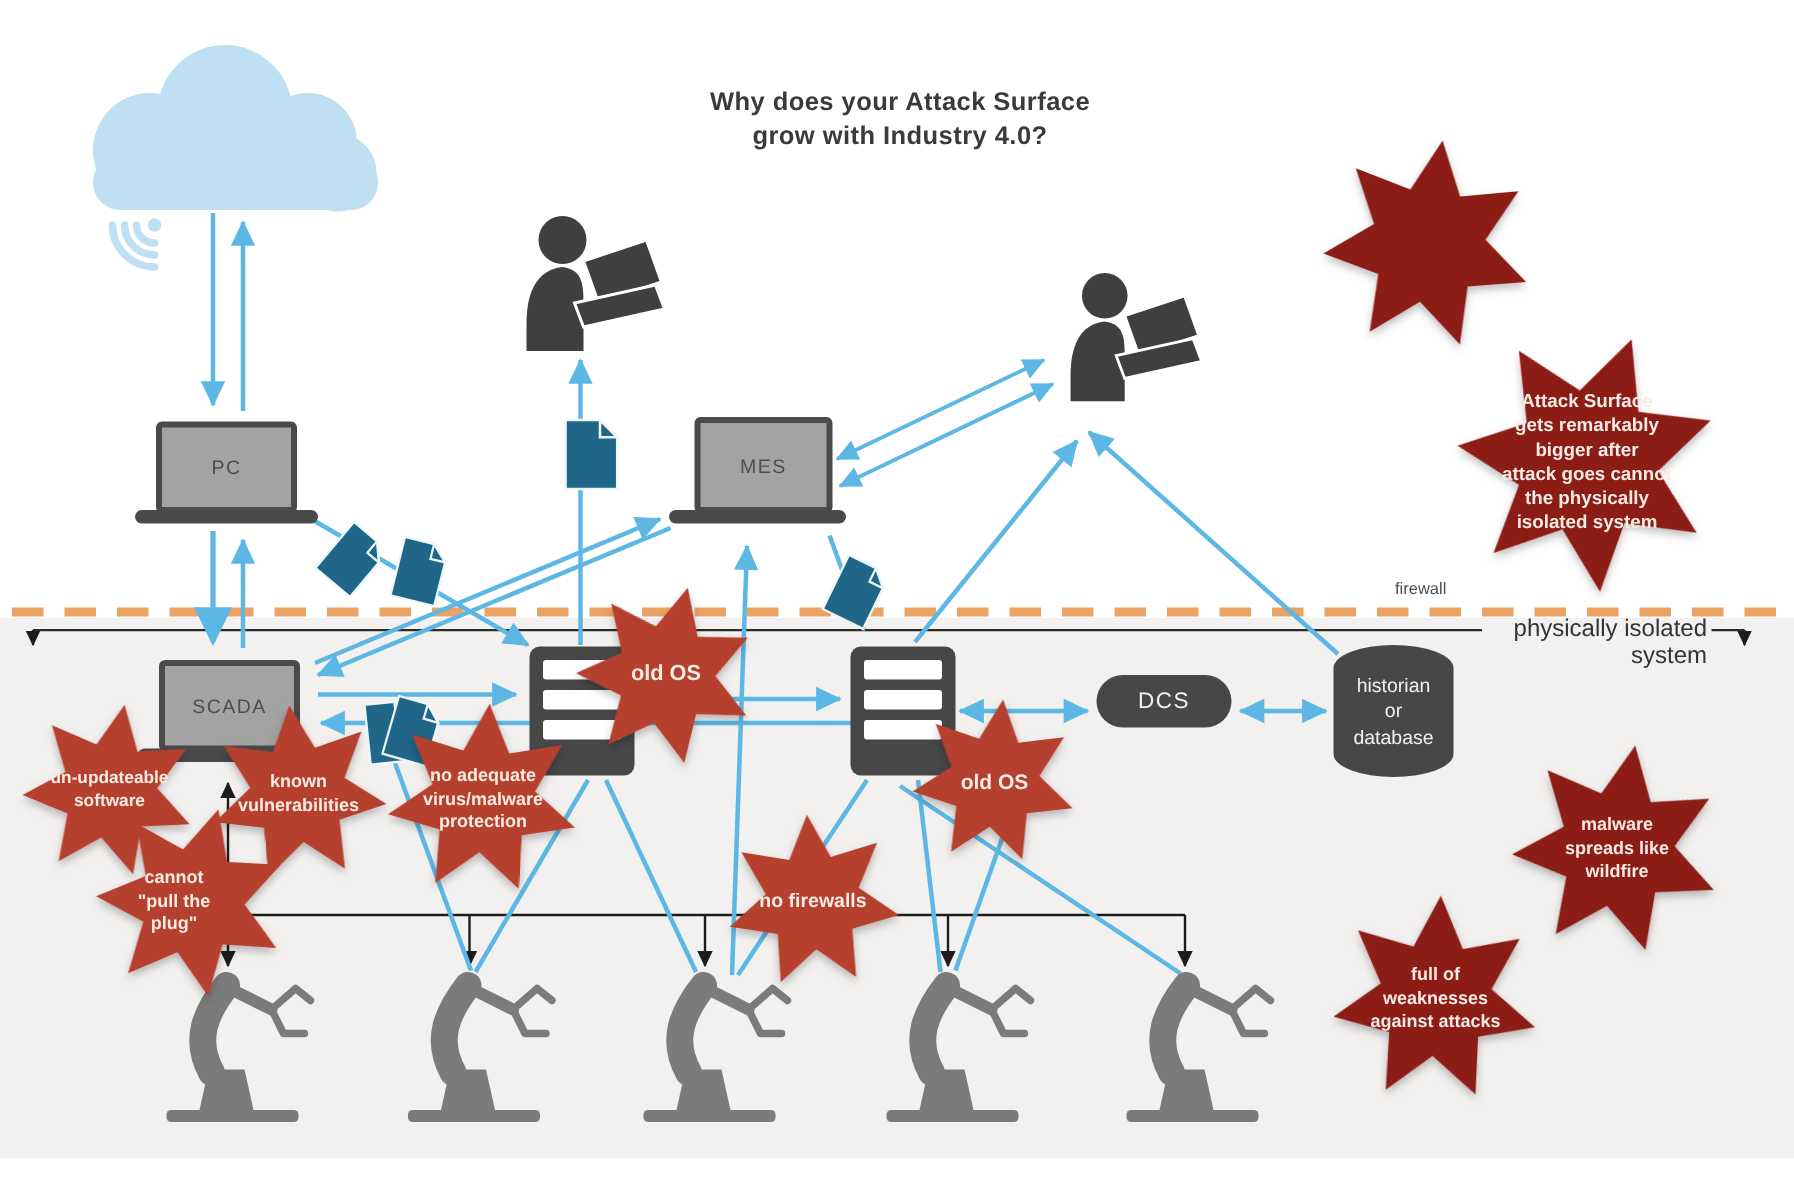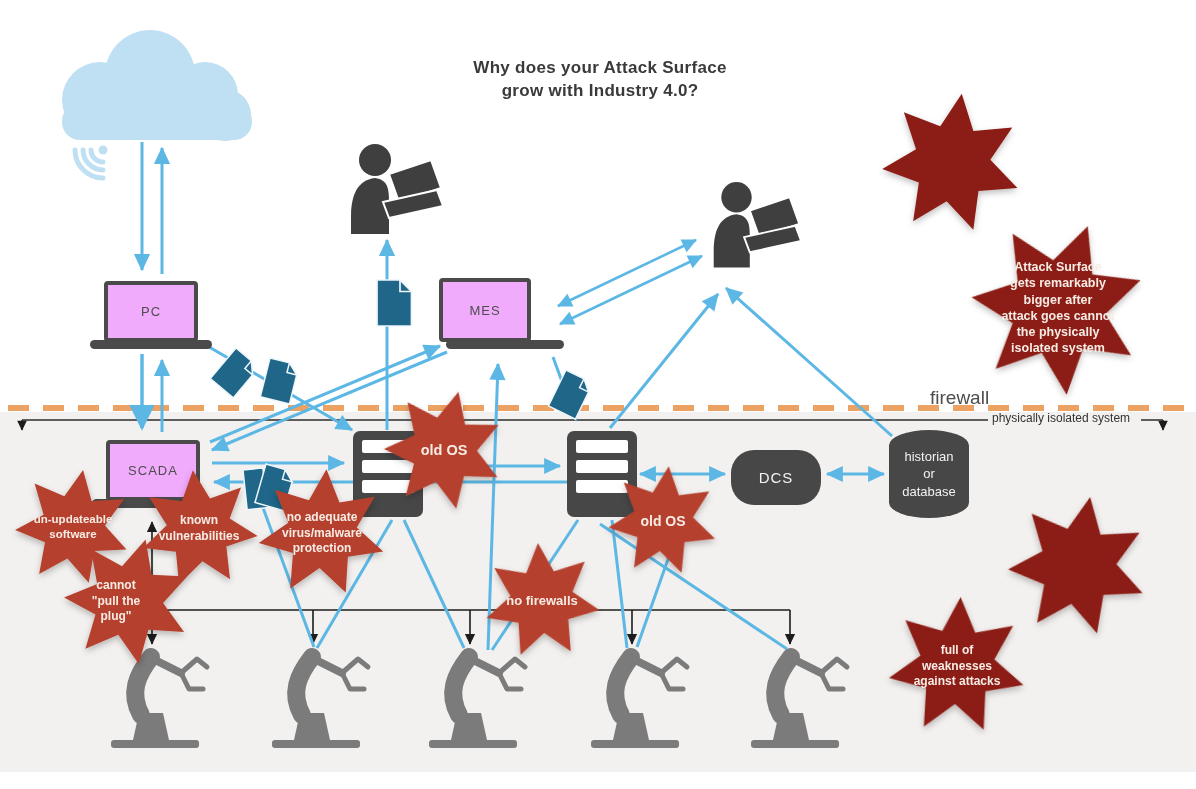--- a/index.html
+++ b/index.html
@@ -3,33 +3,33 @@
 <meta charset="utf-8">
 <style>
   html,body{margin:0;padding:0;background:#fff;}
   #stage{position:relative;width:1196px;height:789px;background:#ffffff;overflow:hidden;
          font-family:"Liberation Sans",sans-serif;}
   .abs{position:absolute;}
   #gray-zone{left:0;top:412px;width:1196px;height:360px;background:#f2f1ef;}
   svg.layer{position:absolute;left:0;top:0;pointer-events:none;}
   #page-title{left:350px;top:57px;width:500px;text-align:center;font-size:17px;line-height:1.35;
               font-weight:600;color:#3a3a3a;white-space:pre-line;letter-spacing:.3px;}
-  .laptop-screen{position:absolute;background:#f0abfc;border:4px solid #4a4a4a;border-radius:4px;
+  .laptop-screen{position:absolute;background:#a3a3a3;border:4px solid #4a4a4a;border-radius:4px;
                  display:flex;align-items:center;justify-content:center;
                  font-size:13px;color:#4d4d4d;letter-spacing:1px;}
   .laptop-base{position:absolute;background:#4a4a4a;height:9px;border-radius:5px;}
-  #dcs-node{left:731px;top:450px;width:90px;height:55px;background:#474747;border-radius:23px;
+  #dcs-node{left:731px;top:450px;width:90px;height:35px;background:#474747;border-radius:23px;
             display:flex;align-items:center;justify-content:center;color:#f2f2f2;
             font-size:15px;letter-spacing:1px;}
   #historian-node{left:889px;top:430px;width:80px;height:88px;background:#474747;
             border-radius:52px/20px;display:flex;align-items:center;justify-content:center;
             color:#f2f2f2;font-size:13px;line-height:1.35;text-align:center;white-space:pre-line;}
-  .zone-label{font-size:19px;color:#4d4d4d;}
+  .zone-label{font-size:11px;color:#4d4d4d;}
   #firewall-label{left:930px;top:387px;}
-  #isolated-label{left:992px;top:411px;width:146px;text-align:left;color:#333;font-size:12px;}
+  #isolated-label{left:992px;top:411px;width:146px;text-align:right;color:#333;font-size:16px;}
   .star-text{position:absolute;transform:translate(-50%,-50%);text-align:center;color:#f7ece4;
              font-weight:700;font-size:12px;line-height:1.3;white-space:pre-line;}
 </style>
 </head>
 <body>
 
 <div id="stage">
 
   <div id="gray-zone" class="abs"></div>
 
@@ -163,21 +163,21 @@
   <div class="laptop-screen abs" style="left:104px;top:281px;width:86px;height:53px;">
     <span>PC</span>
   </div>
   <div class="laptop-base abs" style="left:90px;top:340px;width:122px;"></div>
 
   <div class="laptop-screen abs" style="left:106px;top:440px;width:86px;height:53px;">
     <span>SCADA</span>
   </div>
   <div class="laptop-base abs" style="left:92px;top:499px;width:122px;"></div>
 
-  <div class="laptop-screen abs" style="left:439px;top:278px;width:84px;height:56px;">
+  <div class="laptop-screen abs" style="left:463px;top:278px;width:84px;height:56px;">
     <span>MES</span>
   </div>
   <div class="laptop-base abs" style="left:446px;top:340px;width:118px;"></div>
 
   <div id="dcs-node" class="abs">
     <span>DCS</span>
   </div>
 
   <div id="historian-node" class="abs">
     <span>historian
@@ -200,20 +200,23 @@
       <use href="#star7" transform="translate(542,601) rotate(-4) scale(0.58)" fill="#b5402f"></use>
     </g>
   </svg>
 
   <div class="star-text" style="left:1058px;top:308px;width:150px;font-size:12.5px;">Attack Surface
 gets remarkably
 bigger after
 attack goes cannot
 the physically
 isolated system</div>
+  <div class="star-text" style="left:1078px;top:566px;width:120px;">malware
+spreads like
+wildfire</div>
   <div class="star-text" style="left:957px;top:666px;width:130px;">full of
 weaknesses
 against attacks</div>
   <div class="star-text" style="left:444px;top:450px;width:90px;font-size:14.5px;">old OS</div>
   <div class="star-text" style="left:663px;top:521px;width:90px;font-size:14px;">old OS</div>
   <div class="star-text" style="left:73px;top:527px;width:120px;font-size:11.5px;">un-updateable
 software</div>
   <div class="star-text" style="left:199px;top:529px;width:120px;">known
 vulnerabilities</div>
   <div class="star-text" style="left:322px;top:533px;width:130px;">no adequate

